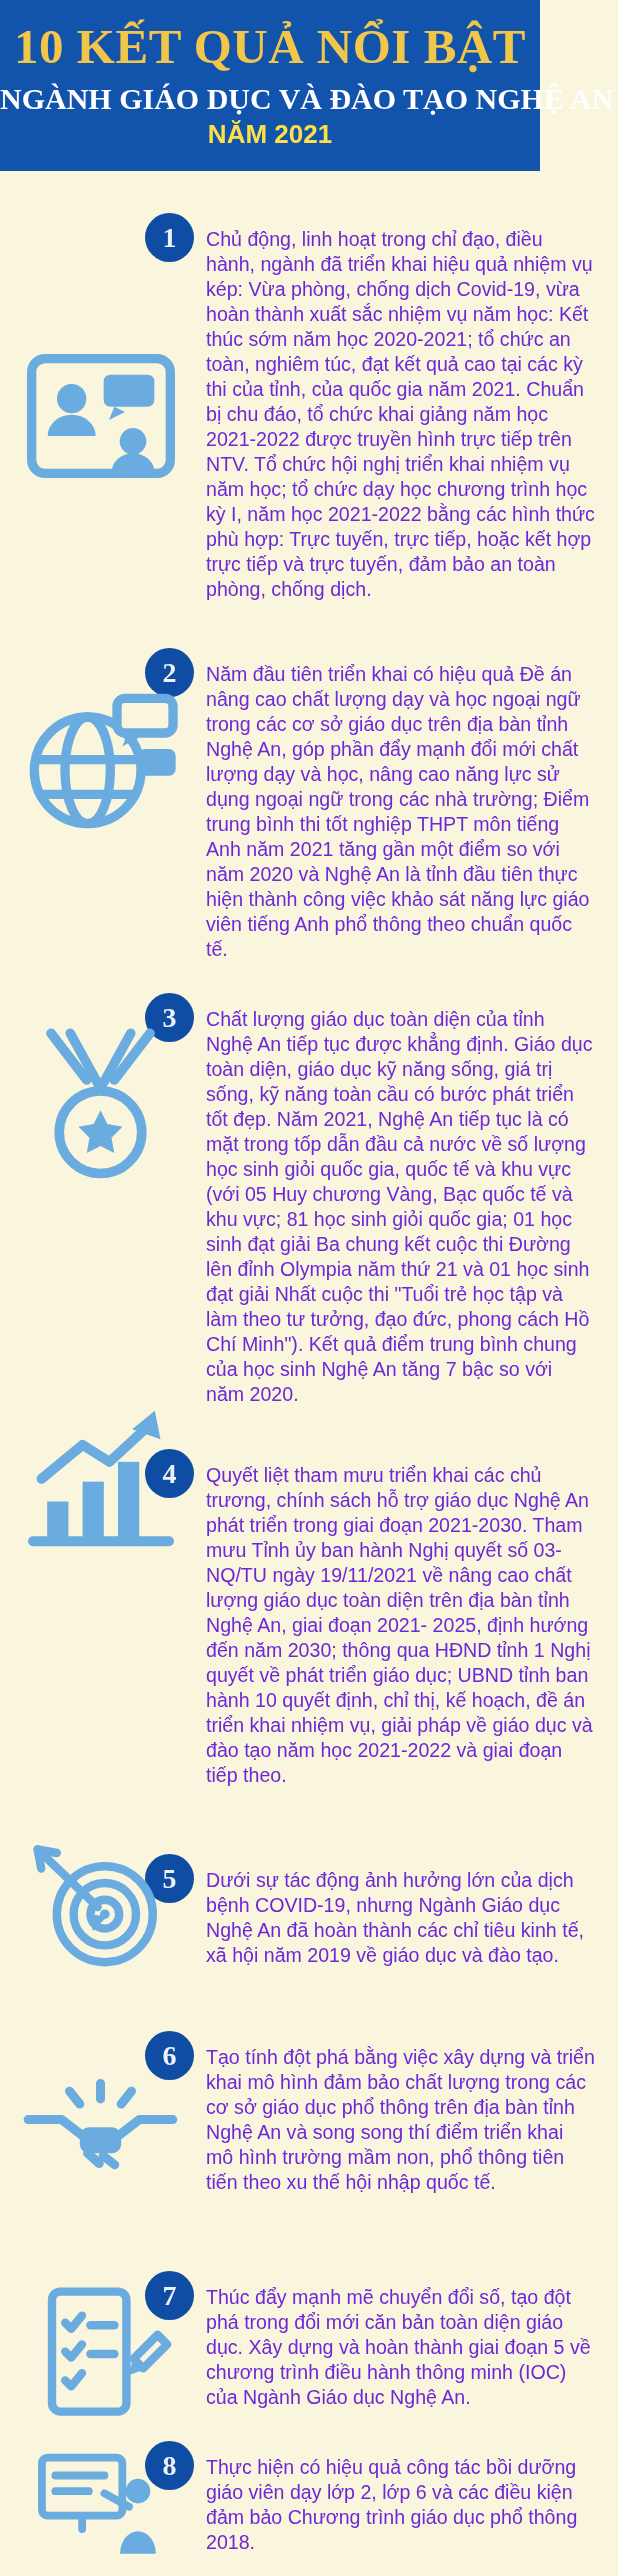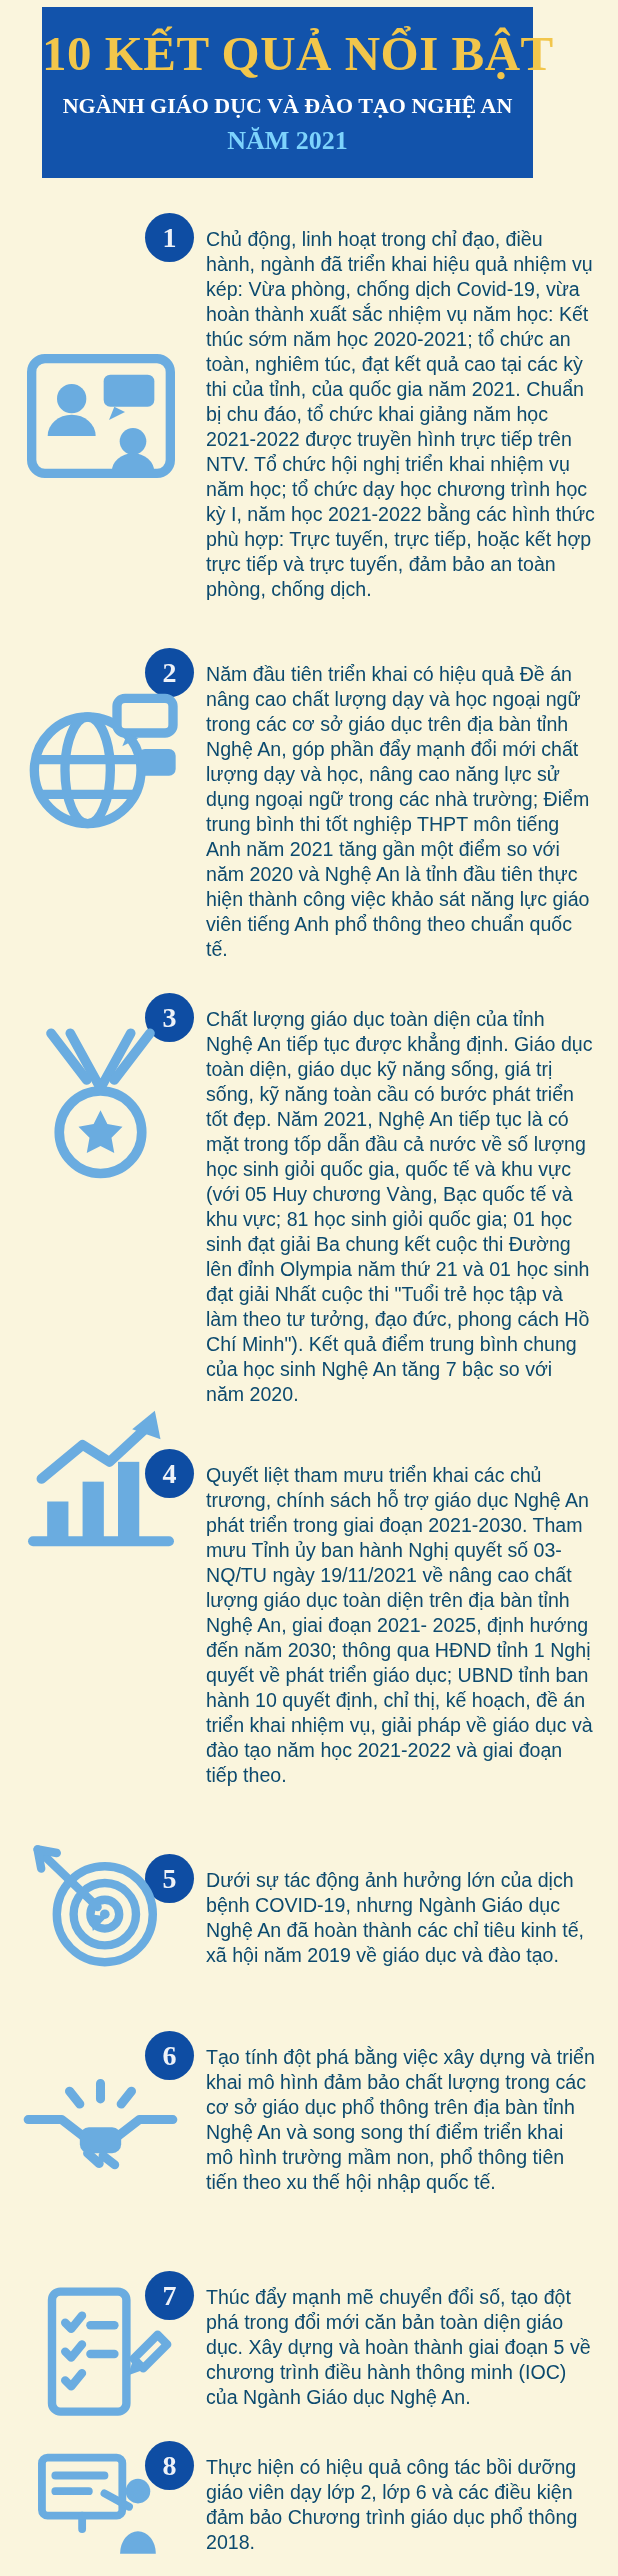--- a/index.html
+++ b/index.html
@@ -8,64 +8,63 @@
     width: 618px;
     height: 3091px;
     background: #faf5dd;
     overflow: hidden;
     font-family: "Liberation Sans", sans-serif;
   }
 
   
   .header {
     position: absolute;
-    top: 7px; left: 0;
-    width: 491px;
+    top: 0; left: 0;
+    width: 540px;
     height: 171px;
     background: #1253ab;
     text-align: center;
-    margin-left: 42px;
   }
   .header-title {
     margin-top: 15.5px;
     font-family: "Liberation Serif", serif;
     font-weight: 700;
     font-size: 49px;
     line-height: 61px;
     letter-spacing: 0.5px;
     color: #f2c64b;
     white-space: nowrap;
   }
   .header-subtitle {
     margin-top: 7.2px;
     font-family: "Liberation Serif", serif;
     font-weight: 700;
-    font-size: 22px;
+    font-size: 30px;
     line-height: 29px;
     color: #ffffff;
     white-space: nowrap;
   }
   .header-year {
     margin-top: 6.2px;
-    font-family: Liberation Serif, serif;
+    font-family: Liberation Sans, sans-serif;
     font-weight: 700;
     font-size: 26px;
-    color: #7dd3fc;
+    color: #fde047;
   }
 
   
   .item { position: absolute; left: 0; width: 618px; }
   .item-text {
     position: absolute;
     left: 206px;
     width: 389px;
     margin: 0;
     font-size: 19.6px;
     line-height: 25px;
-    color: #0c4a6e;
+    color: #6d28d9;
   }
   .number-circle {
     position: absolute;
     left: 145px;
     top: -14.4px;
     width: 49px;
     height: 49px;
     border-radius: 50%;
     background: #0e4da3;
     color: #eef2f8;

